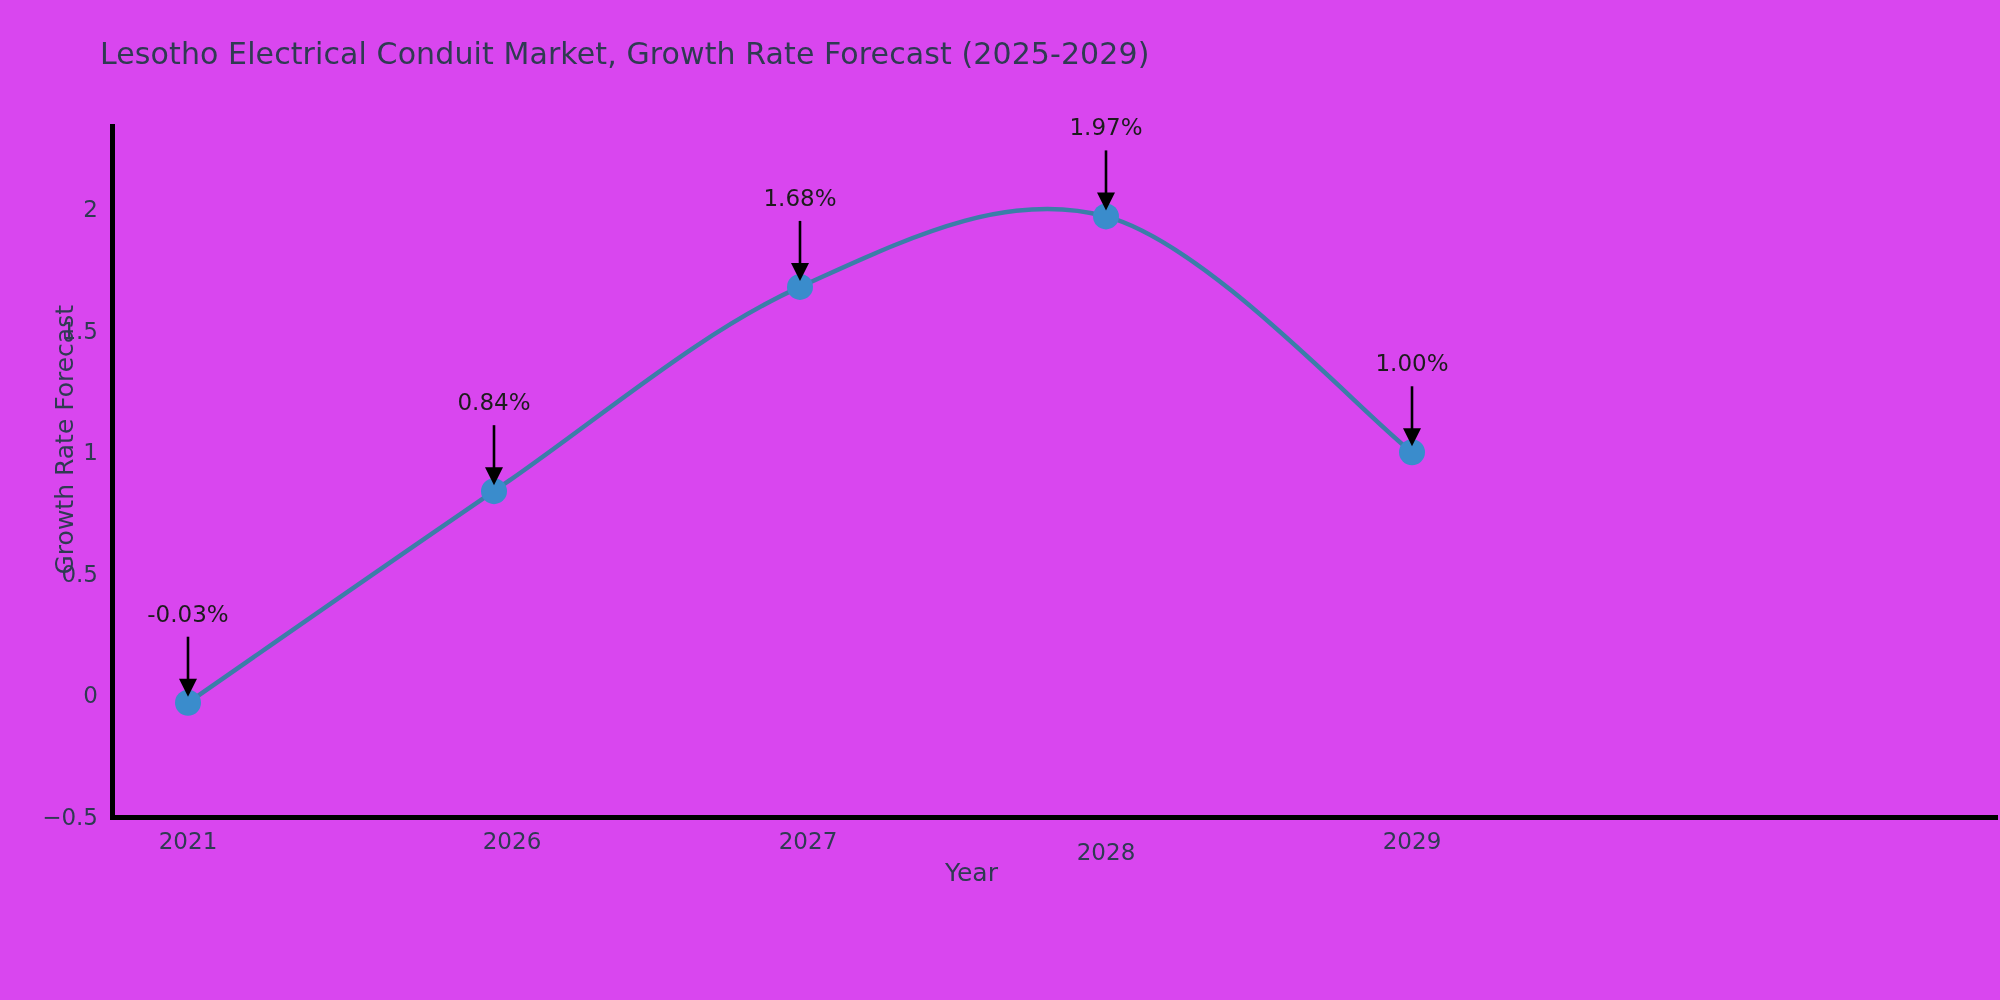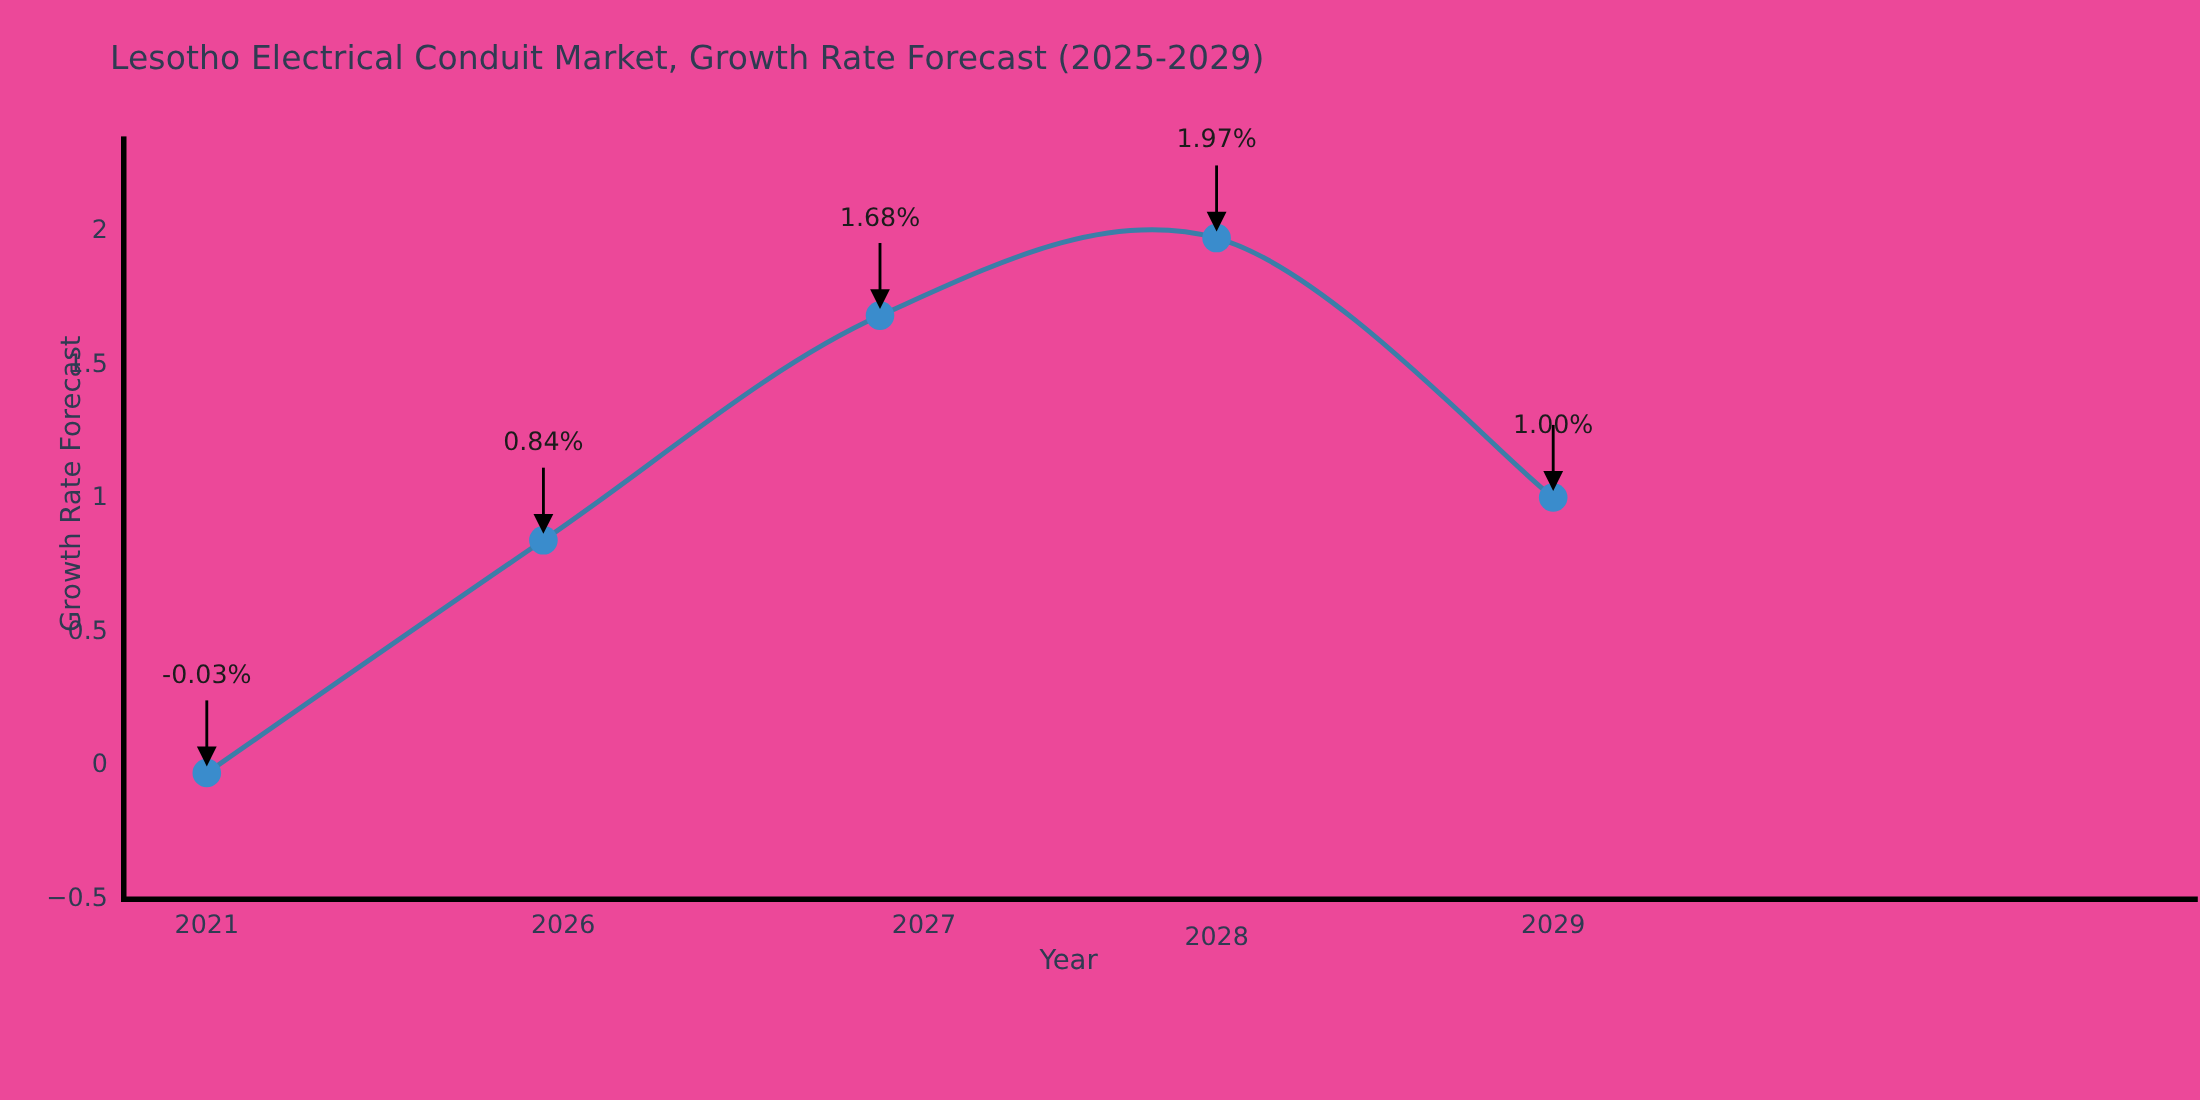--- a/index.html
+++ b/index.html
@@ -13,21 +13,21 @@
     font-family: "DejaVu Sans", sans-serif;
     overflow: hidden;
     position: relative;
   }
   #stage {
     position: absolute;
     left: 0;
     top: 0;
     width: 2000px;
     height: 1000px;
-    background: #ec4899;
+    background: #d946ef;
   }
   
   .chart-title {
     position: absolute;
     left: 100px;
     top: 36px;
     font-size: 30px;
     color: #2f3b52;
     font-family: "DejaVu Sans", sans-serif;
     white-space: nowrap;
@@ -140,21 +140,21 @@
       <div class="ytick" style="top: 817px;">−0.5</div>
       <div class="ytick" style="top: 695.421px;">0</div>
       <div class="ytick" style="top: 573.842px;">0.5</div>
       <div class="ytick" style="top: 452.263px;">1</div>
       <div class="ytick" style="top: 330.684px;">1.5</div>
       <div class="ytick" style="top: 209.105px;">2</div>
     </div>
   <div id="xtick-wrap">
       <div class="xtick" style="left: 188px;">2021</div>
       <div class="xtick" style="left: 512px;">2026</div>
-      <div class="xtick" style="left: 840px;">2027</div>
+      <div class="xtick" style="left: 808px;">2027</div>
       <div class="xtick" style="left: 1106px; margin-top: 11px;">2028</div>
       <div class="xtick" style="left: 1412px;">2029</div>
     </div>
 
   <svg id="plot" width="2000" height="1000">
       <path d="M 188 702.7157894736843 C 239 667.4578947368421 392 560.4684210526316 494 491.16842105263163 C 596 421.8684210526316 698 332.71052631578954 800 286.9157894736843 C 902 241.12105263157903 1004 188.842105263158 1106 216.4000000000001 C 1208 243.95789473684218 1361 412.95263157894743 1412 452.2631578947369" fill="none" stroke="#3b7ea8" stroke-width="4.5" stroke-linecap="round"></path>
       <circle cx="188" cy="702.7157894736843" r="13" fill="#3a8ccc"></circle>
       <circle cx="494" cy="491.16842105263163" r="13" fill="#3a8ccc"></circle>
       <circle cx="800" cy="286.9157894736843" r="13" fill="#3a8ccc"></circle>
       <circle cx="1106" cy="216.4000000000001" r="13" fill="#3a8ccc"></circle>
@@ -169,17 +169,17 @@
       <polygon points="1097,192.4000000000001 1115,192.4000000000001 1106,210.4000000000001" fill="#000000"></polygon>
       <line x1="1412" y1="386.2631578947369" x2="1412" y2="430.2631578947369" stroke="#000000" stroke-width="2.6"></line>
       <polygon points="1403,428.2631578947369 1421,428.2631578947369 1412,446.2631578947369" fill="#000000"></polygon>
     </svg>
 
   <div id="annot-wrap">
       <div class="annot" style="left: 188px; top: 600.716px; text-align: center;">-0.03%</div>
       <div class="annot" style="left: 494px; top: 389.168px;">0.84%</div>
       <div class="annot" style="left: 800px; top: 184.916px;">1.68%</div>
       <div class="annot" style="left: 1106px; top: 114.4px;">1.97%</div>
-      <div class="annot" style="left: 1412px; top: 350.263px; margin-top: 24px;">1.00%</div>
+      <div class="annot" style="left: 1412px; top: 350.263px;">1.00%</div>
     </div>
 
 
 </div>
 
 </body></html>

